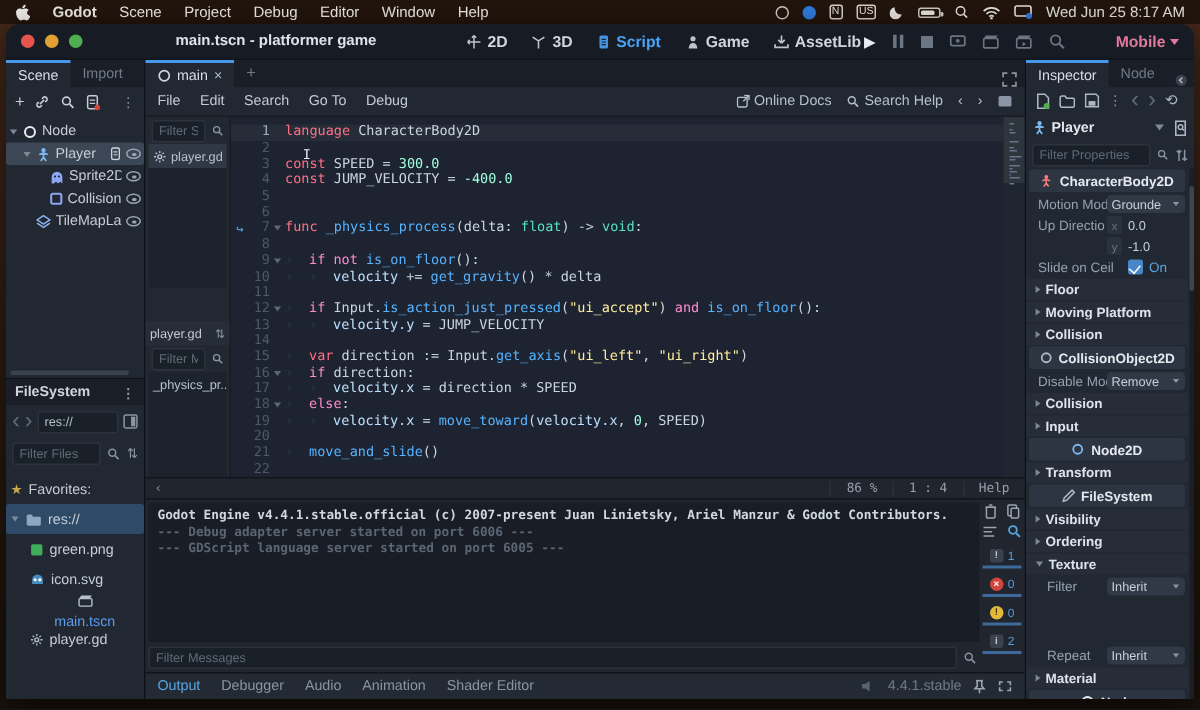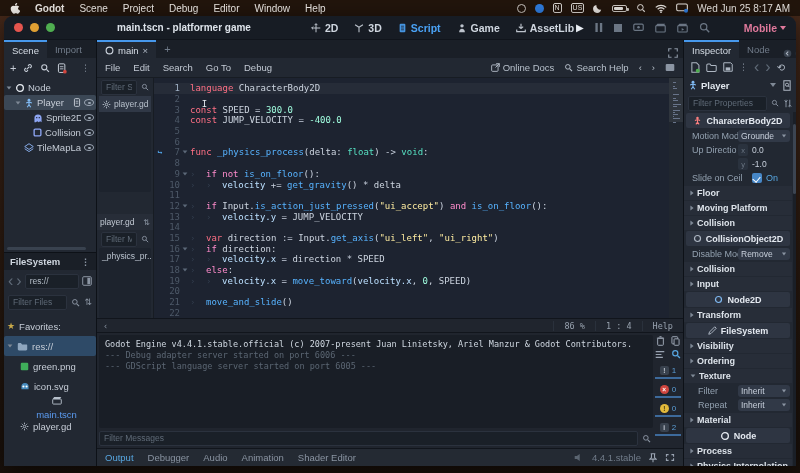--- a/index.html
+++ b/index.html
@@ -102,21 +102,21 @@
 
   #code-status { height:14px; background:#20252e; border-top:1px solid #11151c; display:flex; align-items:center; font-size:8.5px; color:#97a1ae; flex:0 0 auto; }
   #code-status .lscroll { padding:0 6px; color:#8b95a3; }
   #code-status .rgrp { margin-left:auto; display:flex; }
   #code-status .cell { padding:0 10px; border-left:1px solid #2a313c; }
 
   
   #output-panel { height:116px; flex:0 0 116px; display:flex; background:#20252e; border-top:1px solid #11151c; }
   #out-left { flex:1; display:flex; flex-direction:column; min-width:0; }
   #out-text { flex:1; background:#191e26; margin:2px 0 2px 2px; border-radius:2px; padding:4px 6px; overflow:hidden; }
-  .outline1 { font-size:8.5px; line-height:11px; color:#cfd7e0; white-space:nowrap; }
+  .outline1 { font-size:8.5px; line-height:11px; color:#cfd7e0; white-space:nowrap;font-weight:bold; }
   .outline1.dim { color:#5b6673; }
   #out-filterrow { height:18px; display:flex; align-items:center; padding:1px 2px 3px 2px; }
   #out-icons { width:30px; flex:0 0 30px; display:flex; flex-direction:column; align-items:center; padding-top:3px; gap:3px; color:#9aa4b2; }
   .oirow { display:flex; gap:6px; }
   .otoggle { width:26px; height:15px; display:flex; align-items:center; justify-content:center; gap:3px; border-bottom:2px solid #3d6a9b; font-size:8px; color:#5b9ed6; }
   .sevdot { width:9px; height:9px; border-radius:50%; display:flex; align-items:center; justify-content:center; font-size:6.5px; font-weight:bold; }
   .sev-msg { background:#39424e; color:#c6cdd7; border-radius:2px; }
   .sev-err { background:#d0453e; color:#fff; }
   .sev-warn { background:#e2b93b; color:#42380e; }
   .sev-ed { background:#39424e; color:#c6cdd7; border-radius:2px; }
@@ -922,21 +922,21 @@
                 <span class="tri-d" style="transform: scale(0.8);"></span>
                 <span class="plabel">Texture</span>
               </div>
               <div class="irow prop" style="padding-left: 14px;">
                 <span class="plabel">Filter</span>
                 <span class="dropbox">
                   <span>Inherit</span>
                   <span class="tri-d"></span>
                 </span>
               </div>
-              <div class="irow prop" style="padding-left: 14px;">
+              <div class="irow prop" style="padding-left: 14px; margin-top: 32px;">
                 <span class="plabel">Repeat</span>
                 <span class="dropbox">
                   <span>Inherit</span>
                   <span class="tri-d"></span>
                 </span>
               </div>
               <div class="irow grp">
                 <span class="tri-r" style="transform: scale(0.8);"></span>
                 <span class="plabel">Material</span>
               </div>

